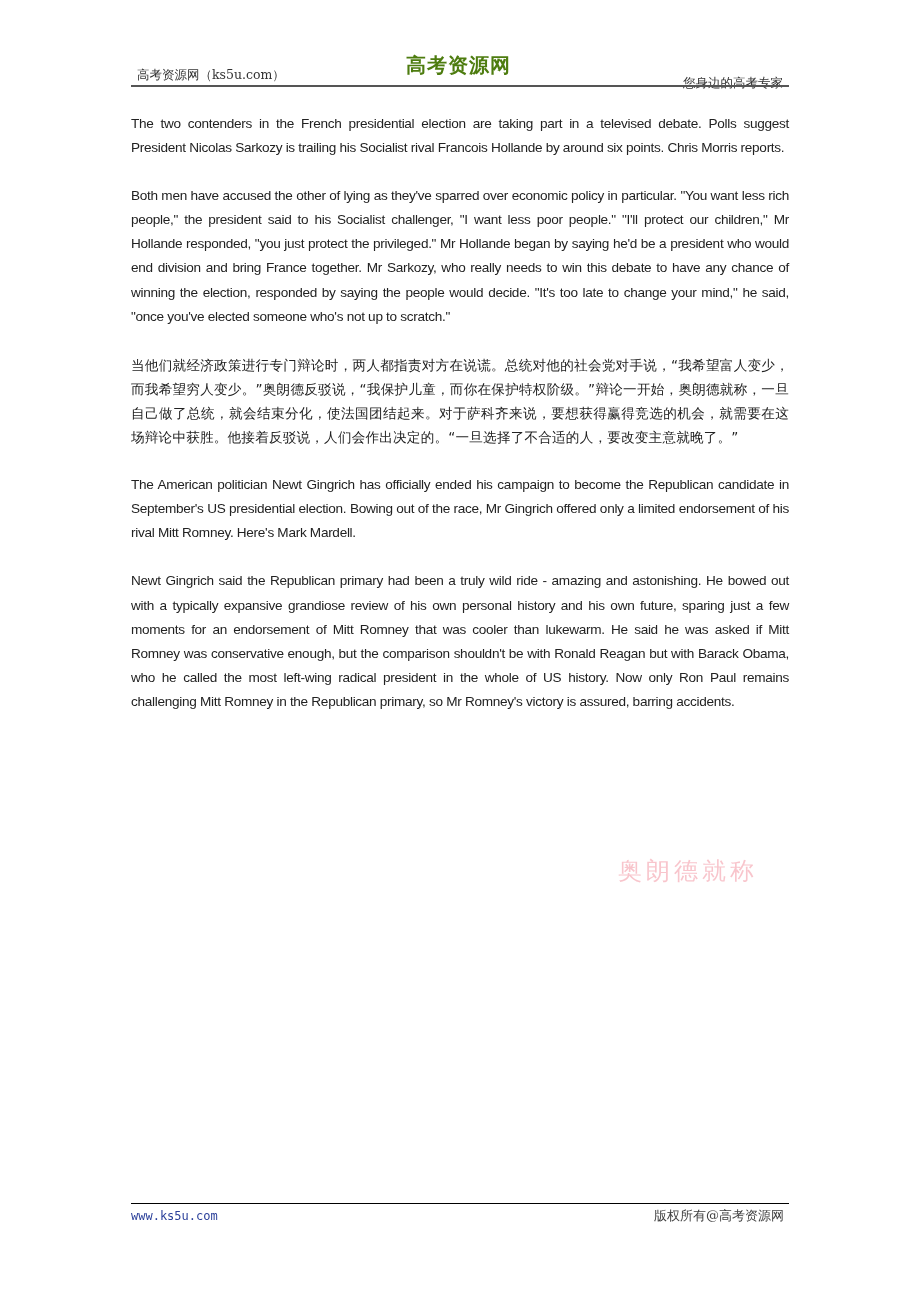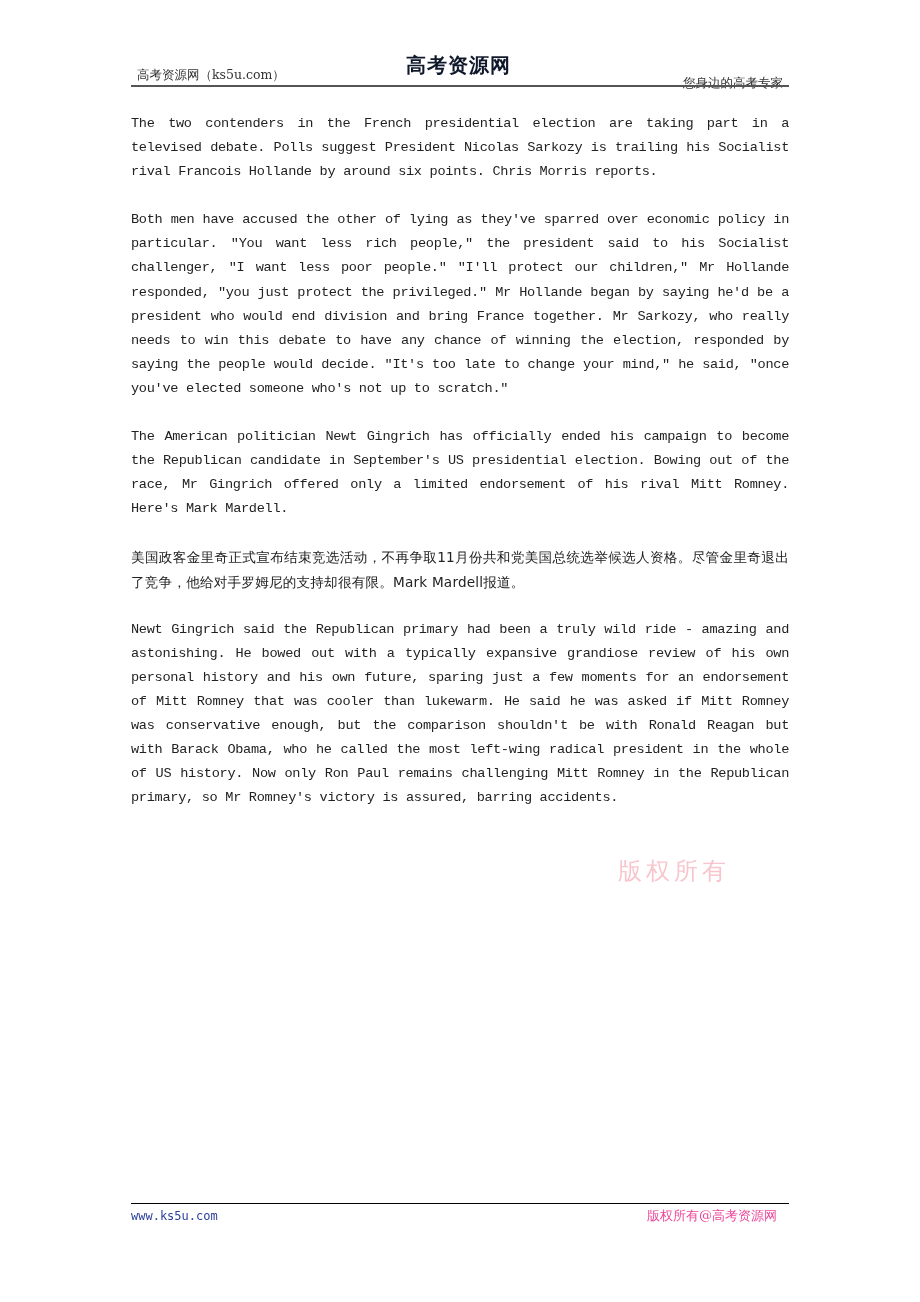--- a/index.html
+++ b/index.html
@@ -1,52 +1,52 @@
 <!DOCTYPE html>
 <html><head>
 <meta charset="utf-8">
 <style>
   html, body { margin: 0; padding: 0; background: #ffffff; }
   body { width: 920px; height: 1302px; position: relative; overflow: hidden;
          font-family: "DejaVu Serif", "Liberation Serif", serif; color: #222; }
   .page { position: absolute; left: 131px; top: 0; width: 658px; }
   .header { position: absolute; left: 0; top: 50px; width: 658px; height: 36px; text-align: center; }
   .hdr-left { position: absolute; left: 6px; top: 17px; font-size: 12.5px; color: #333; }
-  .hdr-logo { position: absolute; left: 275px; top: 2px; font-size: 20px; color: #0f172a;
+  .hdr-logo { position: absolute; left: 275px; top: 2px; font-size: 20px; color: #4d7c0f;
               font-weight: bold; letter-spacing: 1px; font-family: "DejaVu Serif", serif; }
   .hdr-right { position: absolute; right: 6px; top: 17px; font-size: 12.5px; color: #333; margin-top: 8px; }
   .hdr-rule { position: absolute; left: 0; top: 35px; width: 658px; height: 2px; background: #555; }
   .content { position: absolute; left: 0; top: 112px; width: 658px; }
   p { margin: 0 0 24px 0; font-size: 13.6px; line-height: 24.1px; text-align: justify;
-      font-family: Liberation Mono, monospace; letter-spacing: -0.3px; }
+      font-family: Liberation Sans, sans-serif; letter-spacing: -0.3px; }
   p.zh { font-family: "DejaVu Sans", "Liberation Sans", sans-serif; letter-spacing: 0.2px; }
   .stamp { position: absolute; left: 618px; top: 855px; width: 150px; height: 40px;
            color: rgba(235,90,110,0.35); font-size: 24px; letter-spacing: 4px; pointer-events: none; }
   .footer-rule { position: absolute; left: 0; top: 1203px; width: 658px; height: 1px; background: #000; }
   .ftr-left { position: absolute; left: 0; top: 1209px; font-size: 12px; color: #2a3f9a;
               font-family: "DejaVu Sans Mono", monospace; text-align: right; }
-  .ftr-right { position: absolute; right: 12px; top: 1207px; font-size: 13px; color: #ec4899; }
+  .ftr-right { position: absolute; right: 5px; top: 1207px; font-size: 13px; color: #404040; }
 </style>
 </head>
 <body>
 
 <div class="page">
   <div class="header">
     <span class="hdr-left">高考资源网（ks5u.com）</span>
     <span class="hdr-logo">高考资源网</span>
     <span class="hdr-right">您身边的高考专家</span>
     <div class="hdr-rule"></div>
   </div>
 
   <div class="content">
     <p>The two contenders in the French presidential election are taking part in a televised debate. Polls suggest President Nicolas Sarkozy is trailing his Socialist rival Francois Hollande by around six points. Chris Morris reports.</p>
     <p>Both men have accused the other of lying as they've sparred over economic policy in particular. "You want less rich people," the president said to his Socialist challenger, "I want less poor people." "I'll protect our children," Mr Hollande responded, "you just protect the privileged." Mr Hollande began by saying he'd be a president who would end division and bring France together. Mr Sarkozy, who really needs to win this debate to have any chance of winning the election, responded by saying the people would decide. "It's too late to change your mind," he said, "once you've elected someone who's not up to scratch."</p>
+    <p class="zh">当他们就经济政策进行专门辩论时，两人都指责对方在说谎。总统对他的社会党对手说，“我希望富人变少，而我希望穷人变少。”奥朗德反驳说，“我保护儿童，而你在保护特权阶级。”辩论一开始，奥朗德就称，一旦自己做了总统，就会结束分化，使法国团结起来。对于萨科齐来说，要想获得赢得竞选的机会，就需要在这场辩论中获胜。他接着反驳说，人们会作出决定的。“一旦选择了不合适的人，要改变主意就晚了。”</p>
     <p>The American politician Newt Gingrich has officially ended his campaign to become the Republican candidate in September's US presidential election. Bowing out of the race, Mr Gingrich offered only a limited endorsement of his rival Mitt Romney. Here's Mark Mardell.</p>
-    <p class="zh">美国政客金里奇正式宣布结束竞选活动，不再争取11月份共和党美国总统选举候选人资格。尽管金里奇退出了竞争，他给对手罗姆尼的支持却很有限。Mark Mardell报道。</p>
     <p>Newt Gingrich said the Republican primary had been a truly wild ride - amazing and astonishing. He bowed out with a typically expansive grandiose review of his own personal history and his own future, sparing just a few moments for an endorsement of Mitt Romney that was cooler than lukewarm. He said he was asked if Mitt Romney was conservative enough, but the comparison shouldn't be with Ronald Reagan but with Barack Obama, who he called the most left-wing radical president in the whole of US history. Now only Ron Paul remains challenging Mitt Romney in the Republican primary, so Mr Romney's victory is assured, barring accidents.</p>
   </div>
 
-  <div class="stamp" style="left:487px;">版权所有</div>
+  <div class="stamp" style="left:487px;">奥朗德就称</div>
 
   <div class="footer-rule"></div>
   <a class="ftr-left">www.ks5u.com</a>
   <span class="ftr-right">版权所有@高考资源网</span>
 </div>
 
 </body></html>

